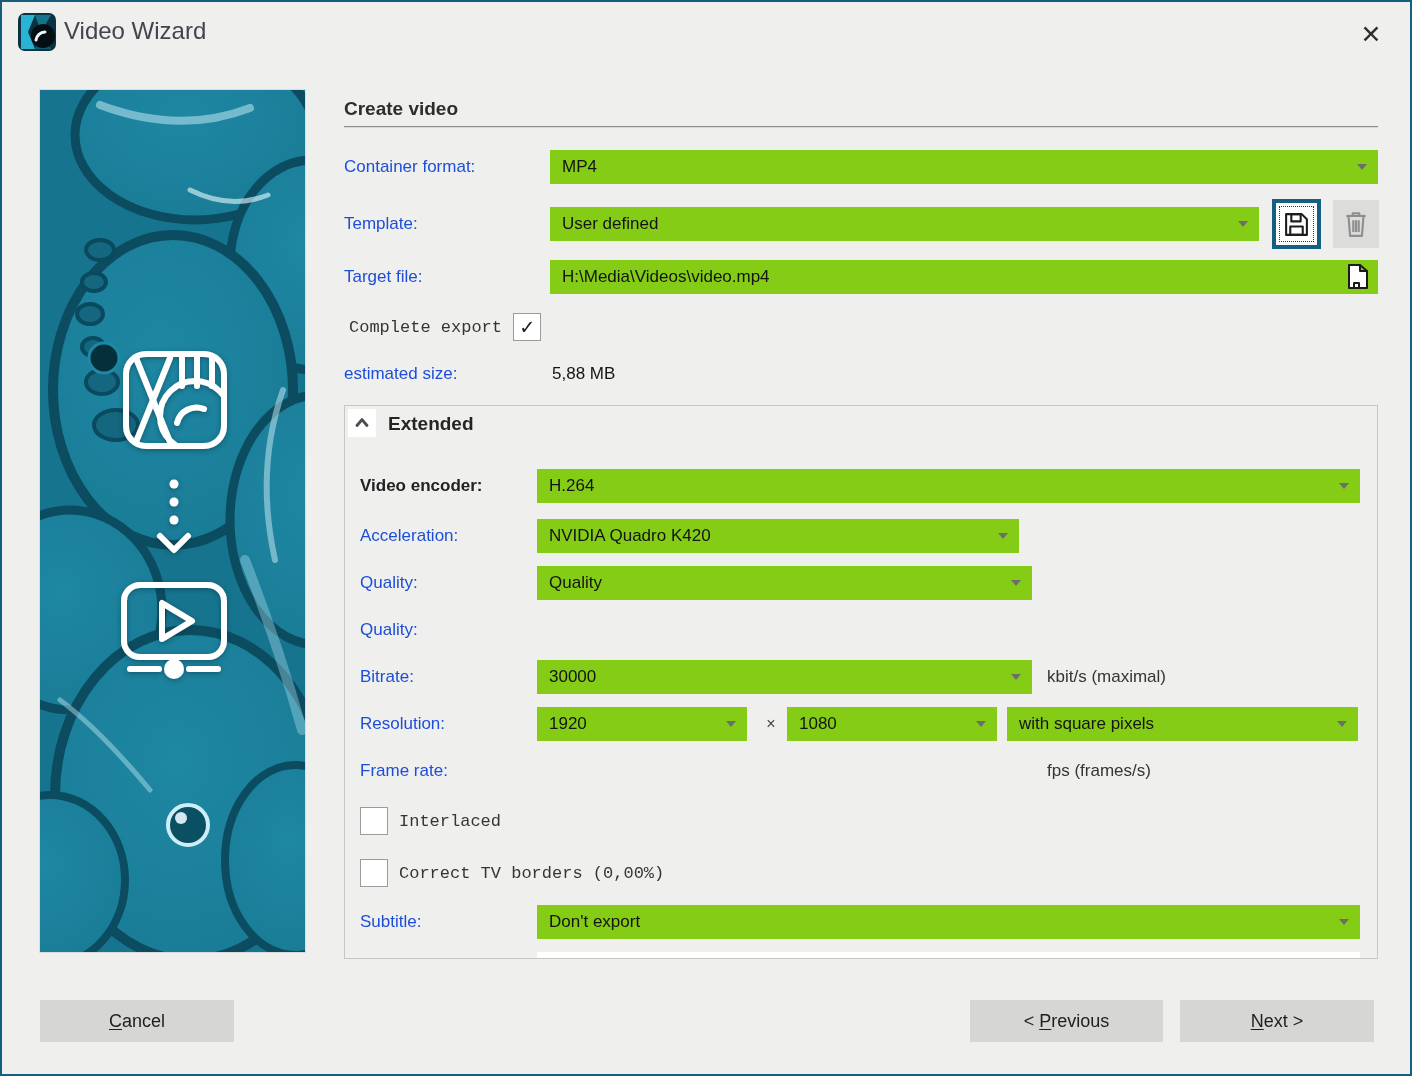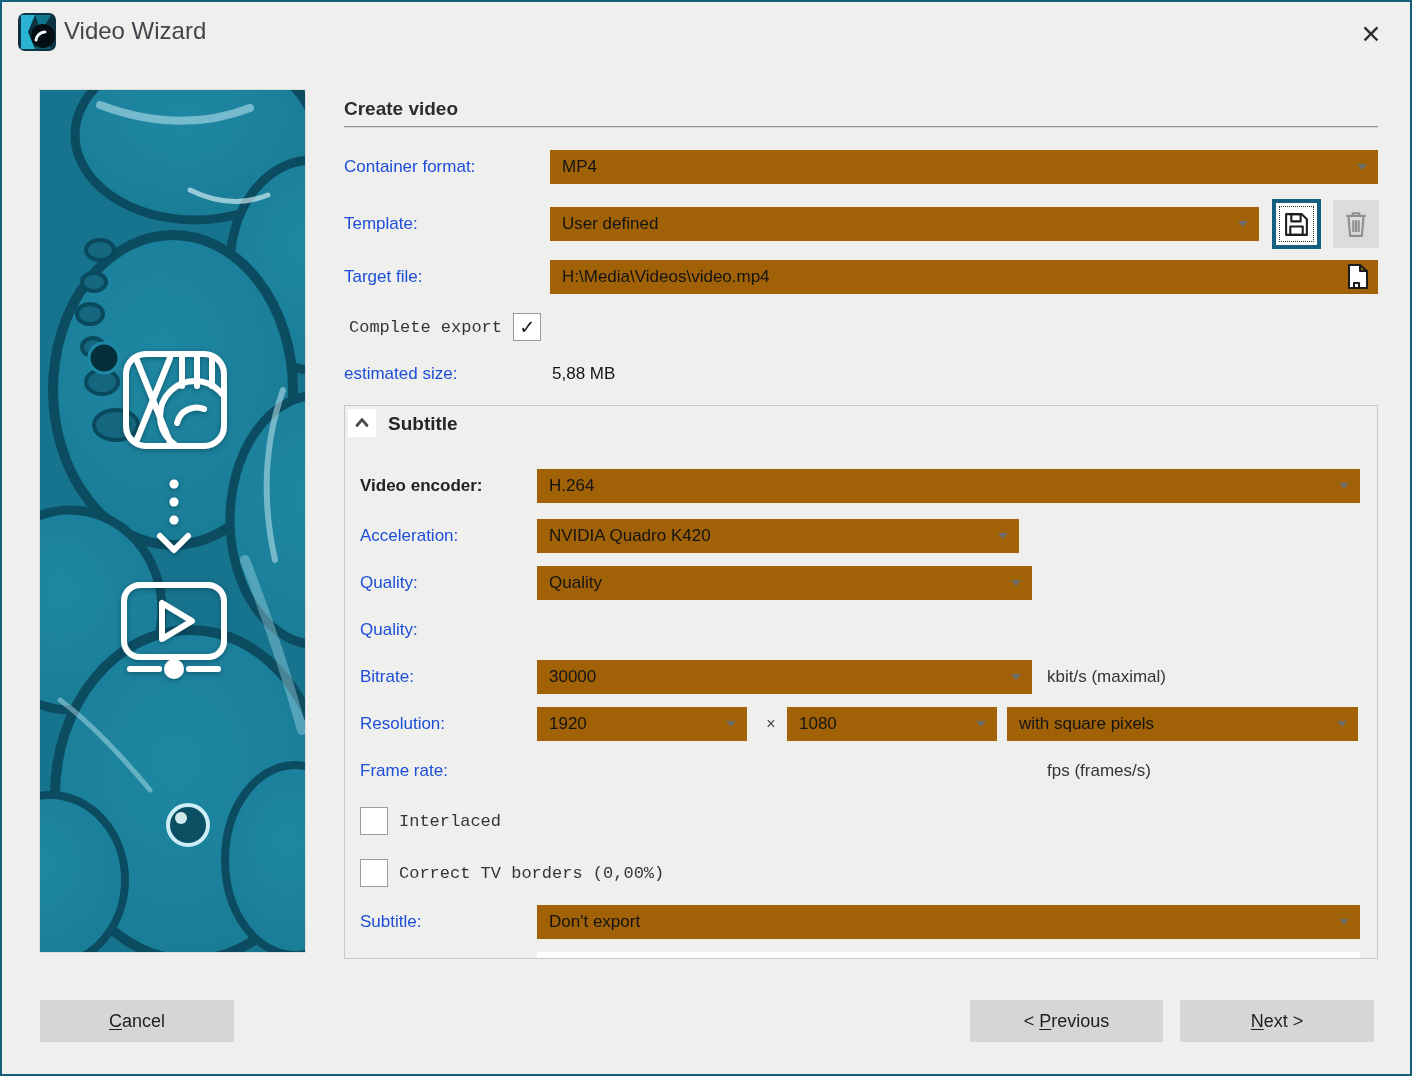--- a/index.html
+++ b/index.html
@@ -29,21 +29,21 @@
 
   
   .section-head { position:absolute; left:342px; top:96px; font-size:19px; font-weight:bold; color:#2d2d2d; }
   .section-rule { position:absolute; left:342px; top:124px; width:1034px; height:2px;
                   background:linear-gradient(#8f8f8f 50%, #d8d8d6 50%); }
 
   .lbl { position:absolute; height:34px; display:flex; align-items:center;
          font-size:17px; color:#1d4ed8; white-space:nowrap; }
   .lbl.bold { font-weight:bold; color:#222; }
 
-  .field { position:absolute; height:34px; background:#a16207; display:flex;
+  .field { position:absolute; height:34px; background:#84cc16; display:flex;
            align-items:center; padding:0 30px 0 12px; font-size:17px; color:#141414; }
   .field .val { white-space:nowrap; overflow:hidden; }
   .caret { position:absolute; right:11px; top:14px; width:0; height:0;
            border-left:5px solid transparent; border-right:5px solid transparent;
            border-top:6px solid #6e6e6e; }
 
   .checkbox { width:28px; height:28px; background:#fff; border:1px solid #9b9b9b;
               display:flex; align-items:center; justify-content:center;
               font-size:22px; color:#1c1c1c; }
 
@@ -241,21 +241,21 @@
 
   <div class="lbl" style="left:342px;top:355px">estimated size:</div>
   <div class="lbl" style="left:550px;top:355px;color:#141414">5,88 MB</div>
 
   <div class="extended">
     <button class="collapse-btn">
       <svg width="20" height="20" viewBox="0 0 24 24">
         <path d="M6,15 L12,8 L18,15" stroke="#4d4d4d" stroke-width="3.5" fill="none" stroke-linecap="round" stroke-linejoin="round"></path>
       </svg>
     </button>
-    <div class="ext-title">Subtitle</div>
+    <div class="ext-title">Extended</div>
 
     <div class="lbl bold" style="left:15px;top:63px">Video encoder:</div>
     <div class="field" style="left:192px;top:63px;width:823px">
       <span class="val">H.264</span>
       <span class="caret"></span>
     </div>
 
     <div class="lbl" style="left:15px;top:113px">Acceleration:</div>
     <div class="field" style="left:192px;top:113px;width:482px">
       <span class="val">NVIDIA Quadro K420</span>

